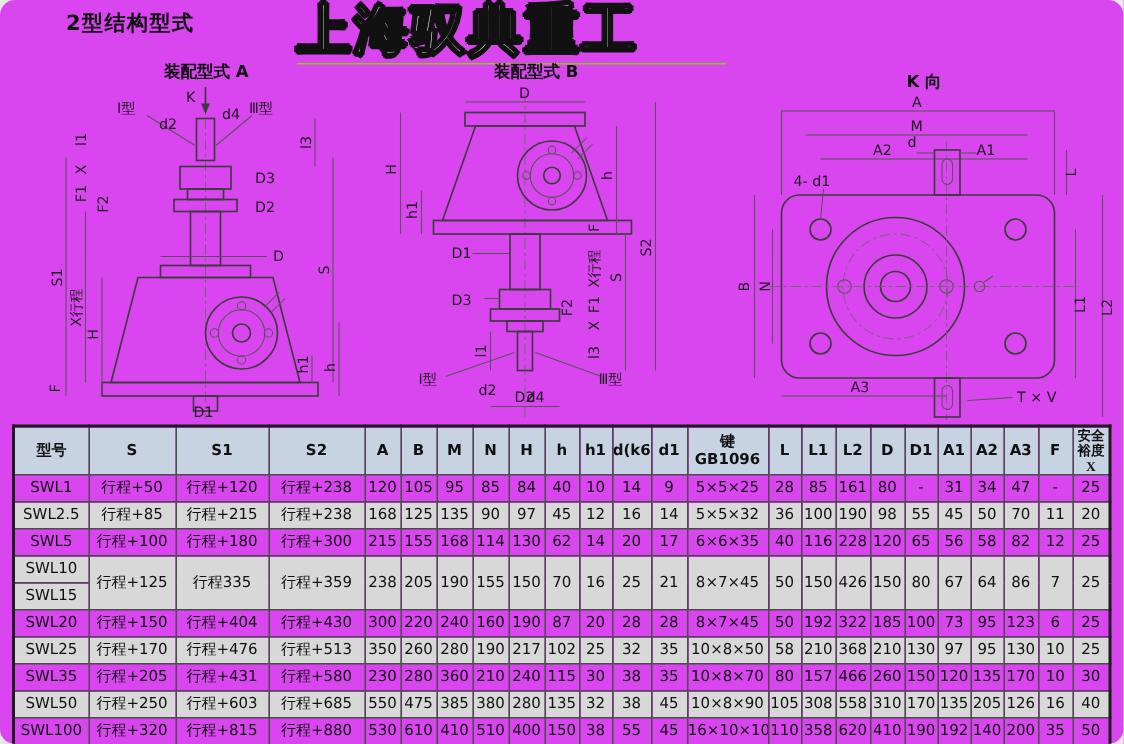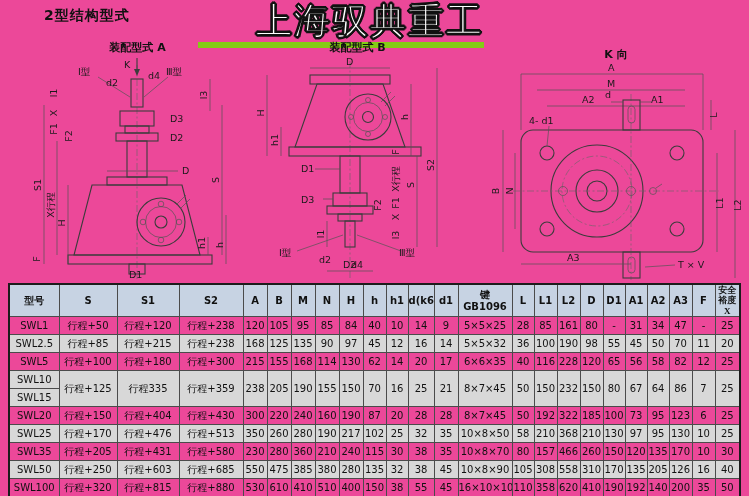--- a/index.html
+++ b/index.html
@@ -1,23 +1,23 @@
 <!DOCTYPE html>
 <html style="--header-bg: #c7d3e3; --shade: #d8d8d8;"><head>
 <meta charset="utf-8">
 <style>
   html,body{margin:0;padding:0;background:#e8e8e8;}
-  .page{position:relative;width:749px;height:496px;background:#ec4899;overflow:hidden;
-        font-family:"DejaVu Sans","Liberation Sans",sans-serif;color:#111;}
+  .page{position:relative;width:749px;height:496px;background:#d946ef;overflow:hidden;
+        font-family:"DejaVu Sans","Liberation Sans",sans-serif;color:#111;border-radius:10px;}
   .title{position:absolute;left:44px;top:7px;font-size:14px;font-weight:bold;letter-spacing:1px;}
-  .watermark{position:absolute;left:198px;top:2px;width:286px;text-align:right;
-        font-size:36px;font-weight:normal;line-height:1.08;color:#fff;letter-spacing:2px;
+  .watermark{position:absolute;left:198px;top:2px;width:286px;text-align:left;
+        font-size:36px;font-weight:bold;line-height:1.08;color:#fff;letter-spacing:2px;
         -webkit-text-stroke:1.3px #111;
         text-shadow:-2px 0 #111,2px 0 #111,0 -2px #111,0 2px #111,-1px -1px #111,1px -1px #111,-1px 1px #111,1px 1px #111;
-        border-bottom:6px solid #84cc16;padding-bottom:1px;}
+        border-bottom:1px solid #84cc16;padding-bottom:1px;}
   .cap{position:absolute;font-size:11px;font-weight:bold;text-align:center;}
   .capA{left:30px;top:40px;width:215px;text-align:center;}
   .capB{left:255px;top:40px;width:205px;}
   .capK{left:485px;top:47px;width:262px;}
   svg.drawing{position:absolute;}
   #svgA{left:30px;top:55px;} #svgB{left:253px;top:55px;} #svgK{left:485px;top:58px;}
   svg text{font-size:9.5px;fill:#1a1a1a;font-family:"DejaVu Sans","Liberation Sans",sans-serif;}
   svg .ln{stroke:#3c3c3c;fill:none;stroke-width:1.1;}
   svg .dim{stroke:#555;fill:none;stroke-width:.7;}
   svg .cl{stroke:#666;fill:none;stroke-width:.6;stroke-dasharray:7 2.5 2 2.5;}
@@ -346,21 +346,21 @@
             <td rowspan="2">190</td>
             <td rowspan="2">155</td>
             <td rowspan="2">150</td>
             <td rowspan="2">70</td>
             <td rowspan="2">16</td>
             <td rowspan="2">25</td>
             <td rowspan="2">21</td>
             <td rowspan="2">8×7×45</td>
             <td rowspan="2">50</td>
             <td rowspan="2">150</td>
-            <td rowspan="2">232</td>
+            <td rowspan="2">426</td>
             <td rowspan="2">150</td>
             <td rowspan="2">80</td>
             <td rowspan="2">67</td>
             <td rowspan="2">64</td>
             <td rowspan="2">86</td>
             <td rowspan="2">7</td>
             <td rowspan="2">25</td>
           </tr>
           <tr class="shade">
             <td>SWL15</td>

